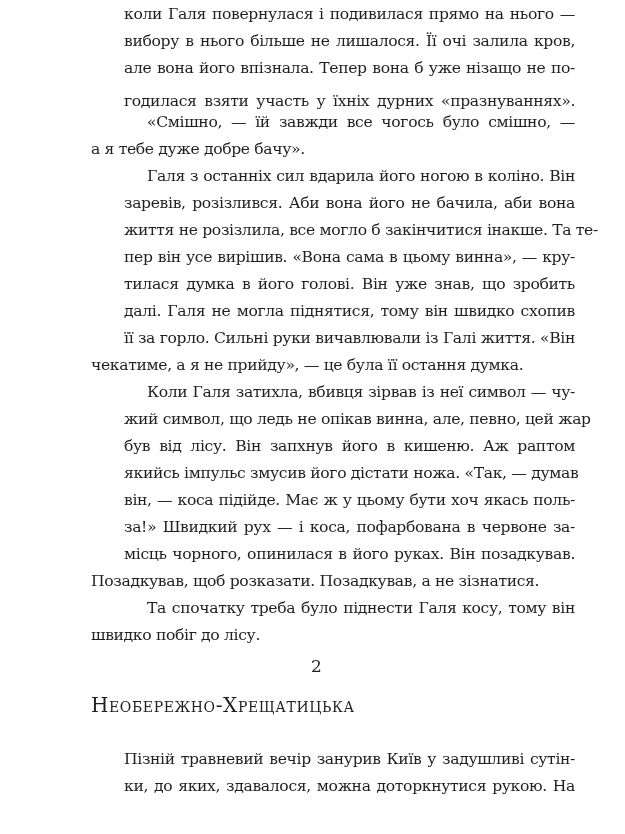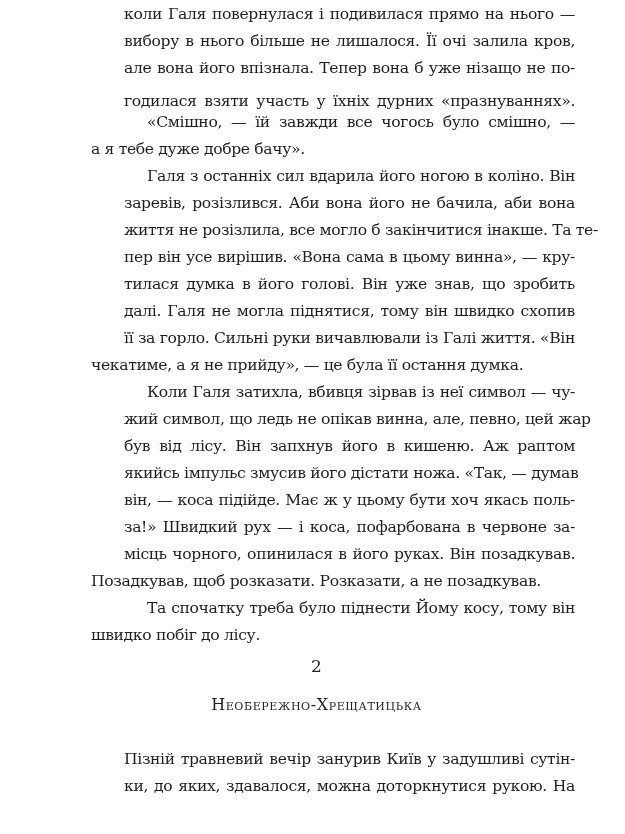--- a/index.html
+++ b/index.html
@@ -15,22 +15,22 @@
   }
   .line.just { width: 451px; text-align: justify; text-align-last: justify; margin-left: 33px; }
   .line.ind { left: 23px; }
   .line.ind.just { width: 428px; }
   .it { }
   .chapnum {
     position: absolute; left: 0; width: 451px; text-align: center;
     top: 653px; font-size: 17px; line-height: 27px;
   }
   .chaptitle {
-    position: absolute; left: 0; width: 451px; text-align: center;
-    top: 690px; font-size: 16px; line-height: 30px; font-variant: small-caps;
+    position: absolute; left: 0; width: 451px; text-align: left;
+    top: 690px; font-size: 20px; line-height: 30px; font-variant: small-caps;
     letter-spacing: 0.6px;
   }
 </style>
 </head>
 <body>
 
 <div class="page">
 
   <div class="line just" style="top:1px"><span>коли Галя повернулася і подивилася прямо на нього —</span></div>
   <div class="line just" style="top:28px"><span>вибору в нього більше не лишалося. Її очі залила кров,</span></div>
@@ -49,23 +49,23 @@
   <div class="line just" style="top:325px"><span>її за горло. Сильні руки вичавлювали із Галі життя. </span><span class="it">«Він</span></div>
   <div class="line" style="top:352px"><span class="it">чекатиме, а я не прийду»,</span><span> — це була її остання думка.</span></div>
 
   <div class="line ind just" style="top:379px"><span>Коли Галя затихла, вбивця зірвав із неї символ — чу-</span></div>
   <div class="line just" style="top:406px"><span>жий символ, що ледь не опікав винна, але, певно, цей жар</span></div>
   <div class="line just" style="top:433px"><span>був від лісу. Він запхнув його в кишеню. Аж раптом</span></div>
   <div class="line just" style="top:460px"><span>якийсь імпульс змусив його дістати ножа. </span><span class="it">«Так,</span><span> — думав</span></div>
   <div class="line just" style="top:487px"><span>він, — </span><span class="it">коса підійде. Має ж у цьому бути хоч якась поль-</span></div>
   <div class="line just" style="top:514px"><span class="it">за!»</span><span> Швидкий рух — і коса, пофарбована в червоне за-</span></div>
   <div class="line just" style="top:541px"><span>місць чорного, опинилася в його руках. Він позадкував.</span></div>
-  <div class="line" style="top:568px"><span>Позадкував, щоб розказати. Розказати, а не позадкував.</span></div>
+  <div class="line" style="top:568px"><span>Позадкував, щоб розказати. Позадкував, а не зізнатися.</span></div>
 
-  <div class="line ind just" style="top:595px"><span>Та спочатку треба було піднести </span><span class="it">Йому</span><span> косу, тому він</span></div>
+  <div class="line ind just" style="top:595px"><span>Та спочатку треба було піднести </span><span class="it">Галя</span><span> косу, тому він</span></div>
   <div class="line" style="top:622px"><span>швидко побіг до лісу.</span></div>
 
   <div class="chapnum">2</div>
   <div class="chaptitle">Необережно-Хрещатицька</div>
 
   <div class="line just" style="top:746px"><span>Пізній травневий вечір занурив Київ у задушливі сутін-</span></div>
   <div class="line just" style="top:773px"><span>ки, до яких, здавалося, можна доторкнутися рукою. На</span></div>
   <div class="line just" style="top:836px"><span>Подолі було тісно від людей, вони зліталися на штучне</span></div>
 
 </div>

